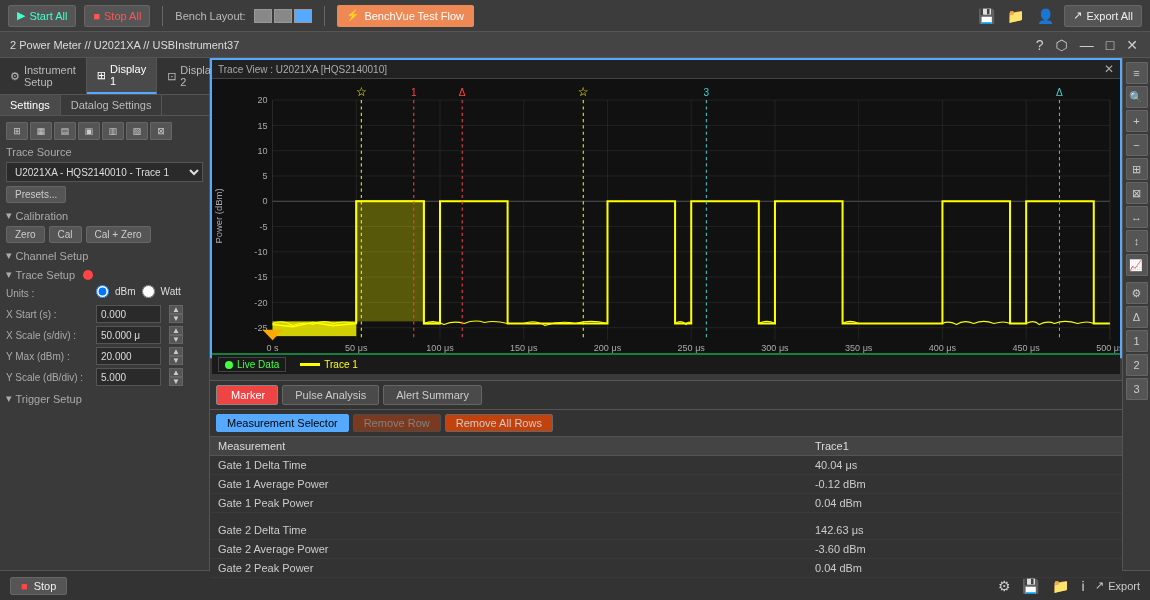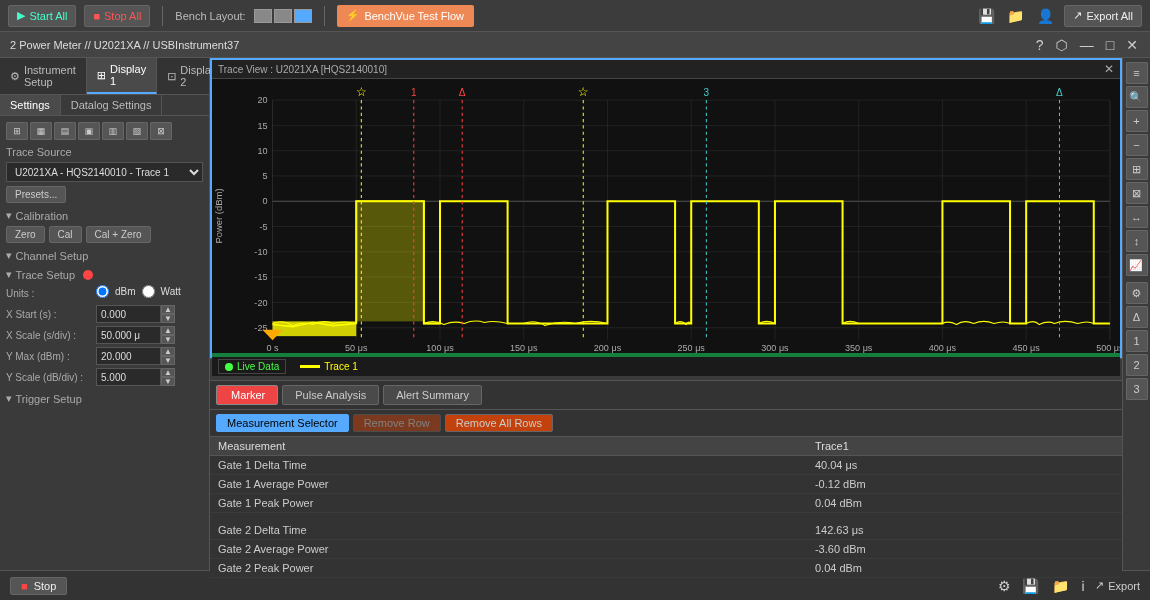--- a/index.html
+++ b/index.html
@@ -44,21 +44,21 @@
 
     .field-group { margin-bottom: 4px; }
     .select-field { width: 100%; background: #2a2a2a; border: 1px solid #555; color: #ddd; padding: 2px 4px; font-size: 10px; height: 20px; }
     .btn-row { display: flex; gap: 4px; margin-bottom: 4px; }
     .small-btn { background: #555; border: 1px solid #666; color: #ccc; padding: 2px 8px; font-size: 10px; cursor: pointer; border-radius: 2px; }
 
     .radio-row { display: flex; align-items: center; gap: 6px; margin-bottom: 4px; }
 
     .param-row { display: flex; align-items: center; margin-bottom: 3px; }
     .param-label { width: 90px; color: #aaa; font-size: 10px; }
-    .param-value { display: flex; align-items: center; gap: 0; border-radius: 6px; }
+    .param-value { display: flex; align-items: center; gap: 8px; border-radius: 6px; }
     .value-input { width: 65px; background: #2a2a2a; border: 1px solid #555; color: #ddd; padding: 1px 4px; font-size: 10px; height: 18px; }
     .stepper { display: flex; flex-direction: column; }
     .step-btn { width: 14px; height: 9px; background: #555; border: 1px solid #666; color: #ccc; font-size: 8px; cursor: pointer; display: flex; align-items: center; justify-content: center; line-height: 1; }
 
     
     .center-area { flex: 1; display: flex; flex-direction: column; background: #2a2a2a; }
 
     
     .trace-view { position: relative; background: #000; border: 2px solid #5af; flex: 1; min-height: 200px; }
     .trace-header { background: #222; display: flex; align-items: center; justify-content: space-between; padding: 2px 6px; font-size: 10px; color: #aaa; border-bottom: 1px solid #444; }
@@ -94,21 +94,21 @@
 
     
     .chart-svg { width: 100%; height: 100%; }
 
     
     .live-badge { background: #1a1a1a; border: 1px solid #444; display: inline-flex; align-items: center; gap: 4px; padding: 1px 6px; font-size: 10px; color: #4f4; }
     .live-dot { width: 8px; height: 8px; background: #4f4; border-radius: 50%; }
     .trace-legend { display: inline-flex; align-items: center; gap: 4px; padding: 1px 6px; font-size: 10px; color: #ff0; margin-left: 8px; }
     .trace-color { width: 20px; height: 3px; background: #ff0; }
 
-    .chart-bottom-bar { display: flex; align-items: center; padding: 2px 6px; background: #1a1a1a; border-top: 4px solid #15803d; }
+    .chart-bottom-bar { display: flex; align-items: center; padding: 2px 6px; background: #1a1a1a; border-top: 2px solid #15803d; }
   </style>
 </head>
 <body>
 
 <div class="top-toolbar">
   <button class="toolbar-btn green">
     <span>▶</span>
     <span>Start All</span>
   </button>
   <button class="toolbar-btn red">

